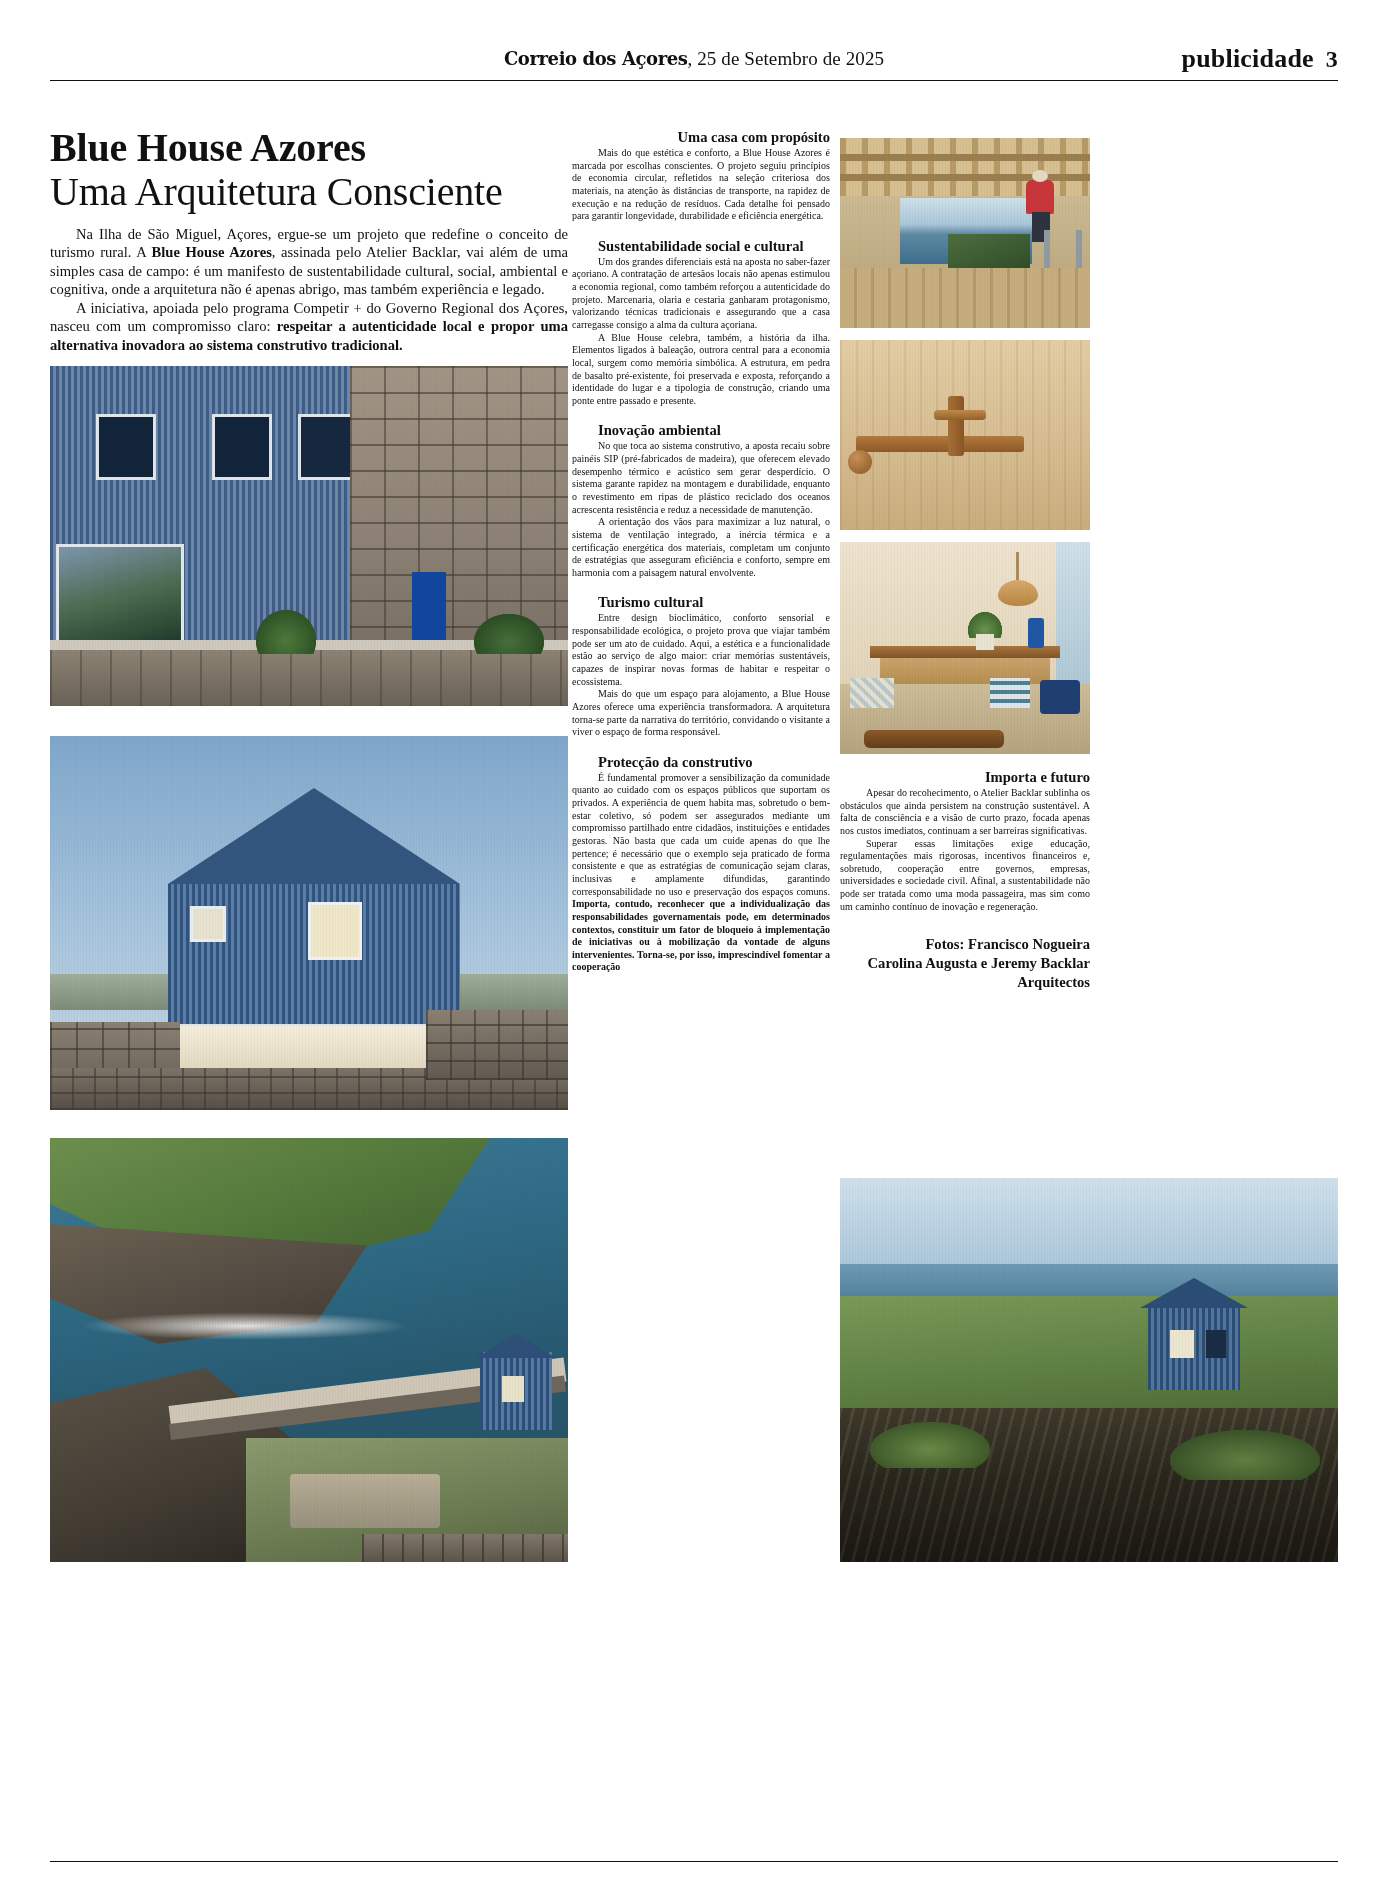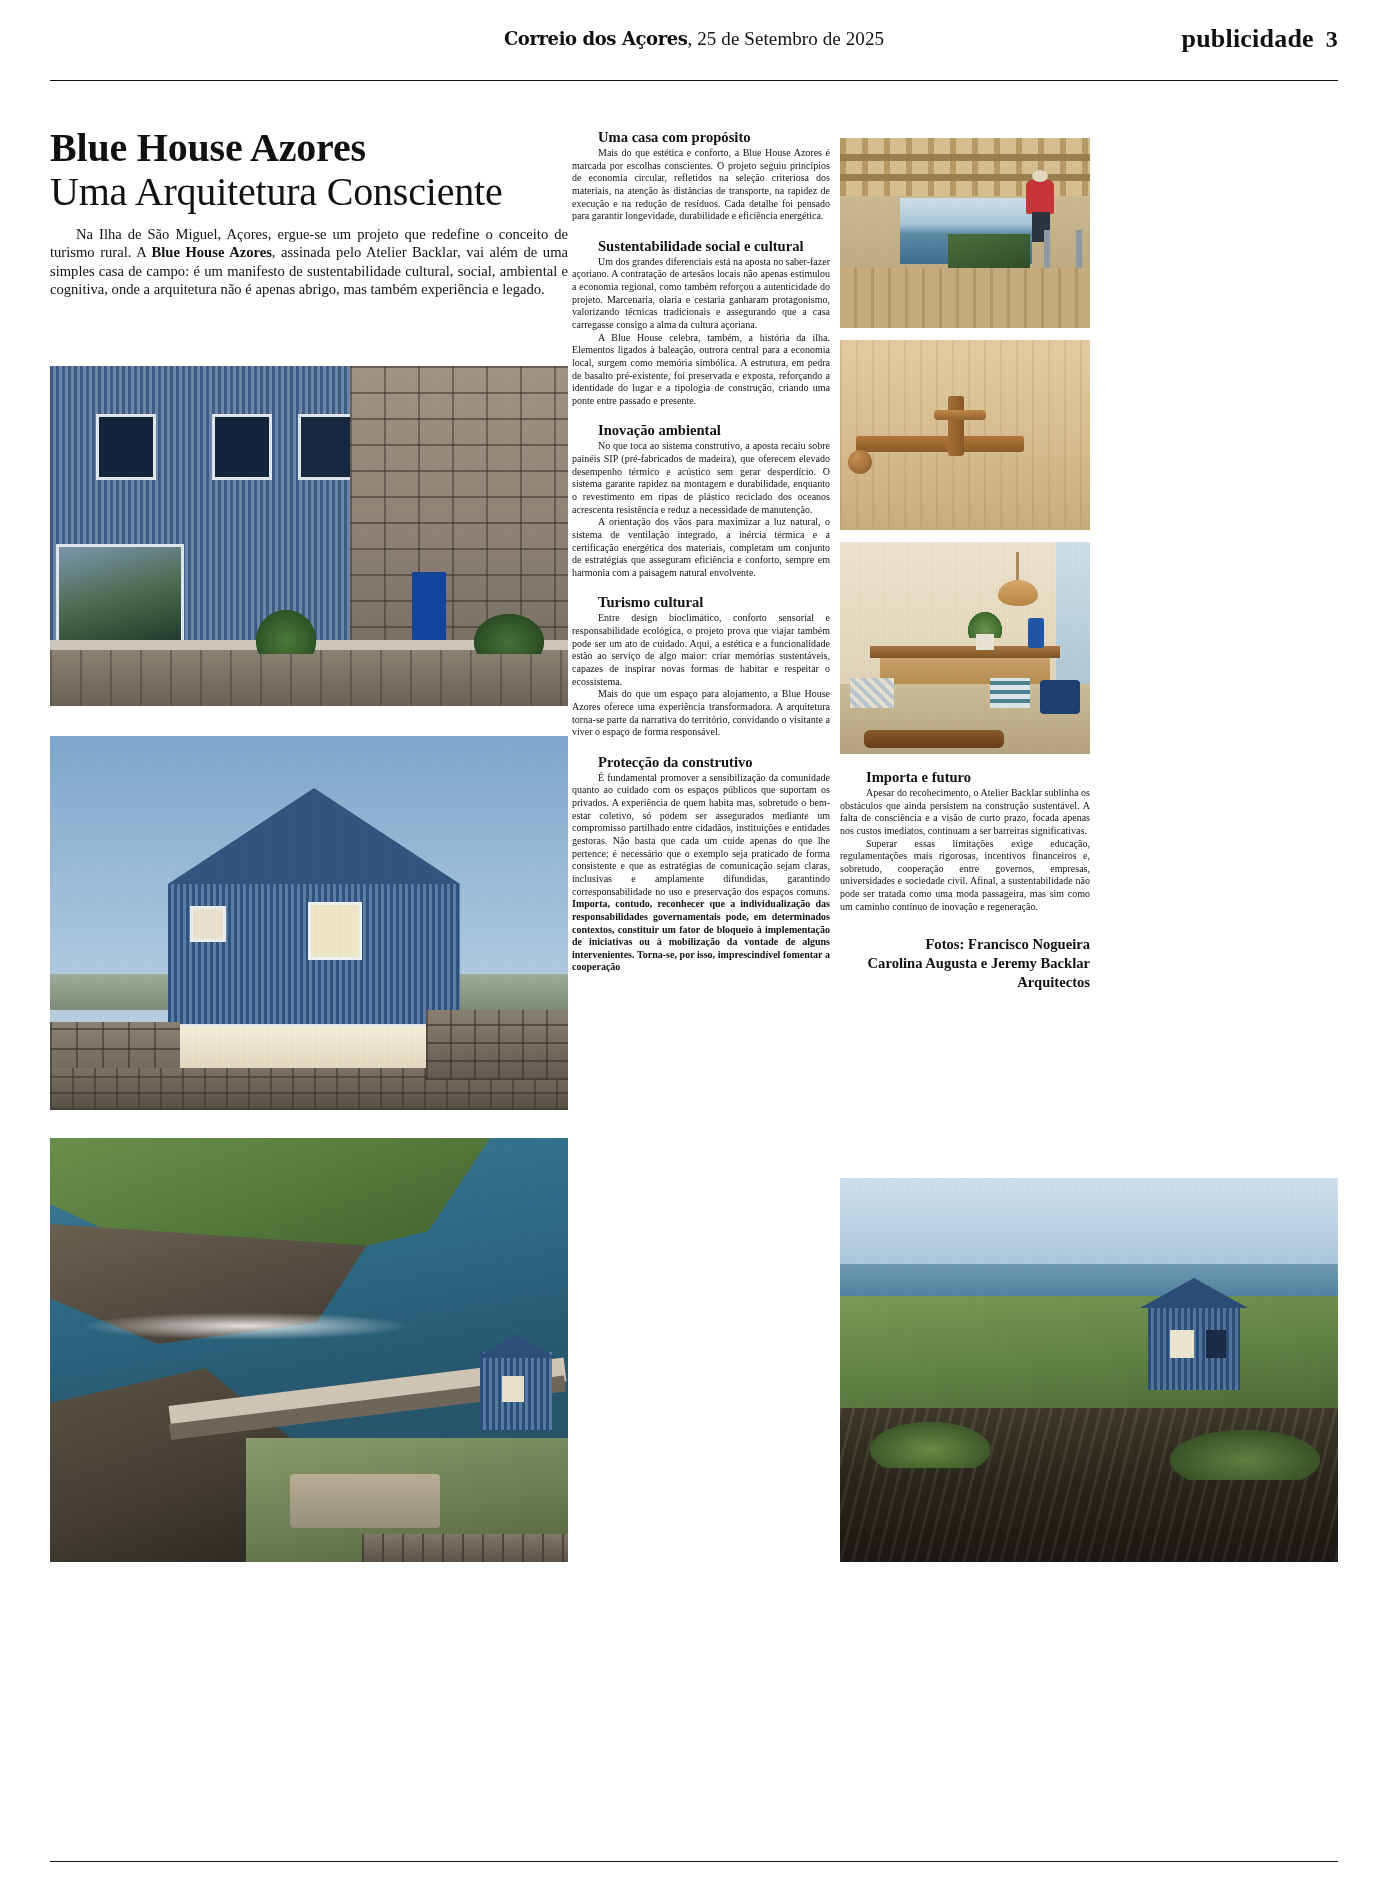--- a/index.html
+++ b/index.html
@@ -10,21 +10,21 @@
     font-family:"Liberation Serif", serif;
     color:#111;
     position:relative;
     overflow:hidden;
   }
 
   .page { width:1388px; height:1902px; position:relative; padding:0; }
 
   
   .masthead {
-    position:absolute; left:50px; top:28px; width:1288px; height:38px;
+    position:absolute; left:50px; top:48px; width:1288px; height:38px;
   }
   .masthead-center {
     position:absolute; left:0; top:0; width:1288px; text-align:center;
     font-size:19px; letter-spacing:.1px;
   }
   .masthead-center .paper-name {
     font-family:"DejaVu Serif", serif;
     font-weight:bold;
     letter-spacing:-0.4px;
     font-size:18px;
@@ -63,21 +63,21 @@
   p.body {
     font-size:14.6px; line-height:1.27; text-align:justify;
     margin:0; text-indent:26px; hyphens:auto;
   }
   p.body.noind { text-indent:0; }
   p.body.narrow { font-size:10px; line-height:1.265; }
   .sectionhead {
     font-weight:bold; font-size:14.6px; line-height:1.3;
     margin:14px 0 0 0; text-indent:26px;
   }
-  .sectionhead:first-child { margin-top:0; }
+  .sectionhead:first-child { margin-top:0;text-align:right; }
   b, strong { font-weight:bold; }
   .allbold { font-weight:bold; }
   .credits {
     font-weight:bold; font-size:14.6px; line-height:1.3;
     text-align:right; margin-top:22px;
   }
 
   
   .photo { position:absolute; overflow:hidden; background:#cfd6dc; }
   .ph-inner { position:absolute; inset:0; }
@@ -105,20 +105,21 @@
   </div>
   <div class="rule-top"></div>
   <div class="rule-bottom"></div>
 
   <div class="col col1">
     <h1 class="headline">Blue House Azores</h1>
     <h2 class="subhead">Uma Arquitetura Consciente</h2>
 
     <p class="body"><span>Na Ilha de São Miguel, Açores, ergue-se um projeto que redefine o conceito de turismo rural. A </span><b>Blue House Azores</b><span>, assinada pelo Atelier Backlar, vai além de uma simples casa de campo: é um manifesto de sustentabilidade cultural, social, ambiental e cognitiva, onde a arquitetura não é apenas abrigo, mas também experiência e legado.</span></p>
 
+    <p class="body"><span>A iniciativa, apoiada pelo programa Competir + do Governo Regional dos Açores, nasceu com um compromisso claro: </span><b>respeitar a autenticidade local e propor uma alternativa inovadora ao sistema construtivo tradicional.</b></p>
   </div>
 
   <div class="photo" style="left:50px; top:366px; width:518px; height:340px;">
     <div class="ph-inner" style="background:
         linear-gradient(180deg,#cfd9e3 0%,#b9c6d4 18%,#9fb0c2 100%);"></div>
 
     <div style="position:absolute;left:0;top:0;width:318px;height:340px;
       background:
         repeating-linear-gradient(90deg,#3d5d86 0 3px,#6e87a8 3px 6px),
         linear-gradient(180deg,#5b7ba3,#2e4a6d);"></div>

